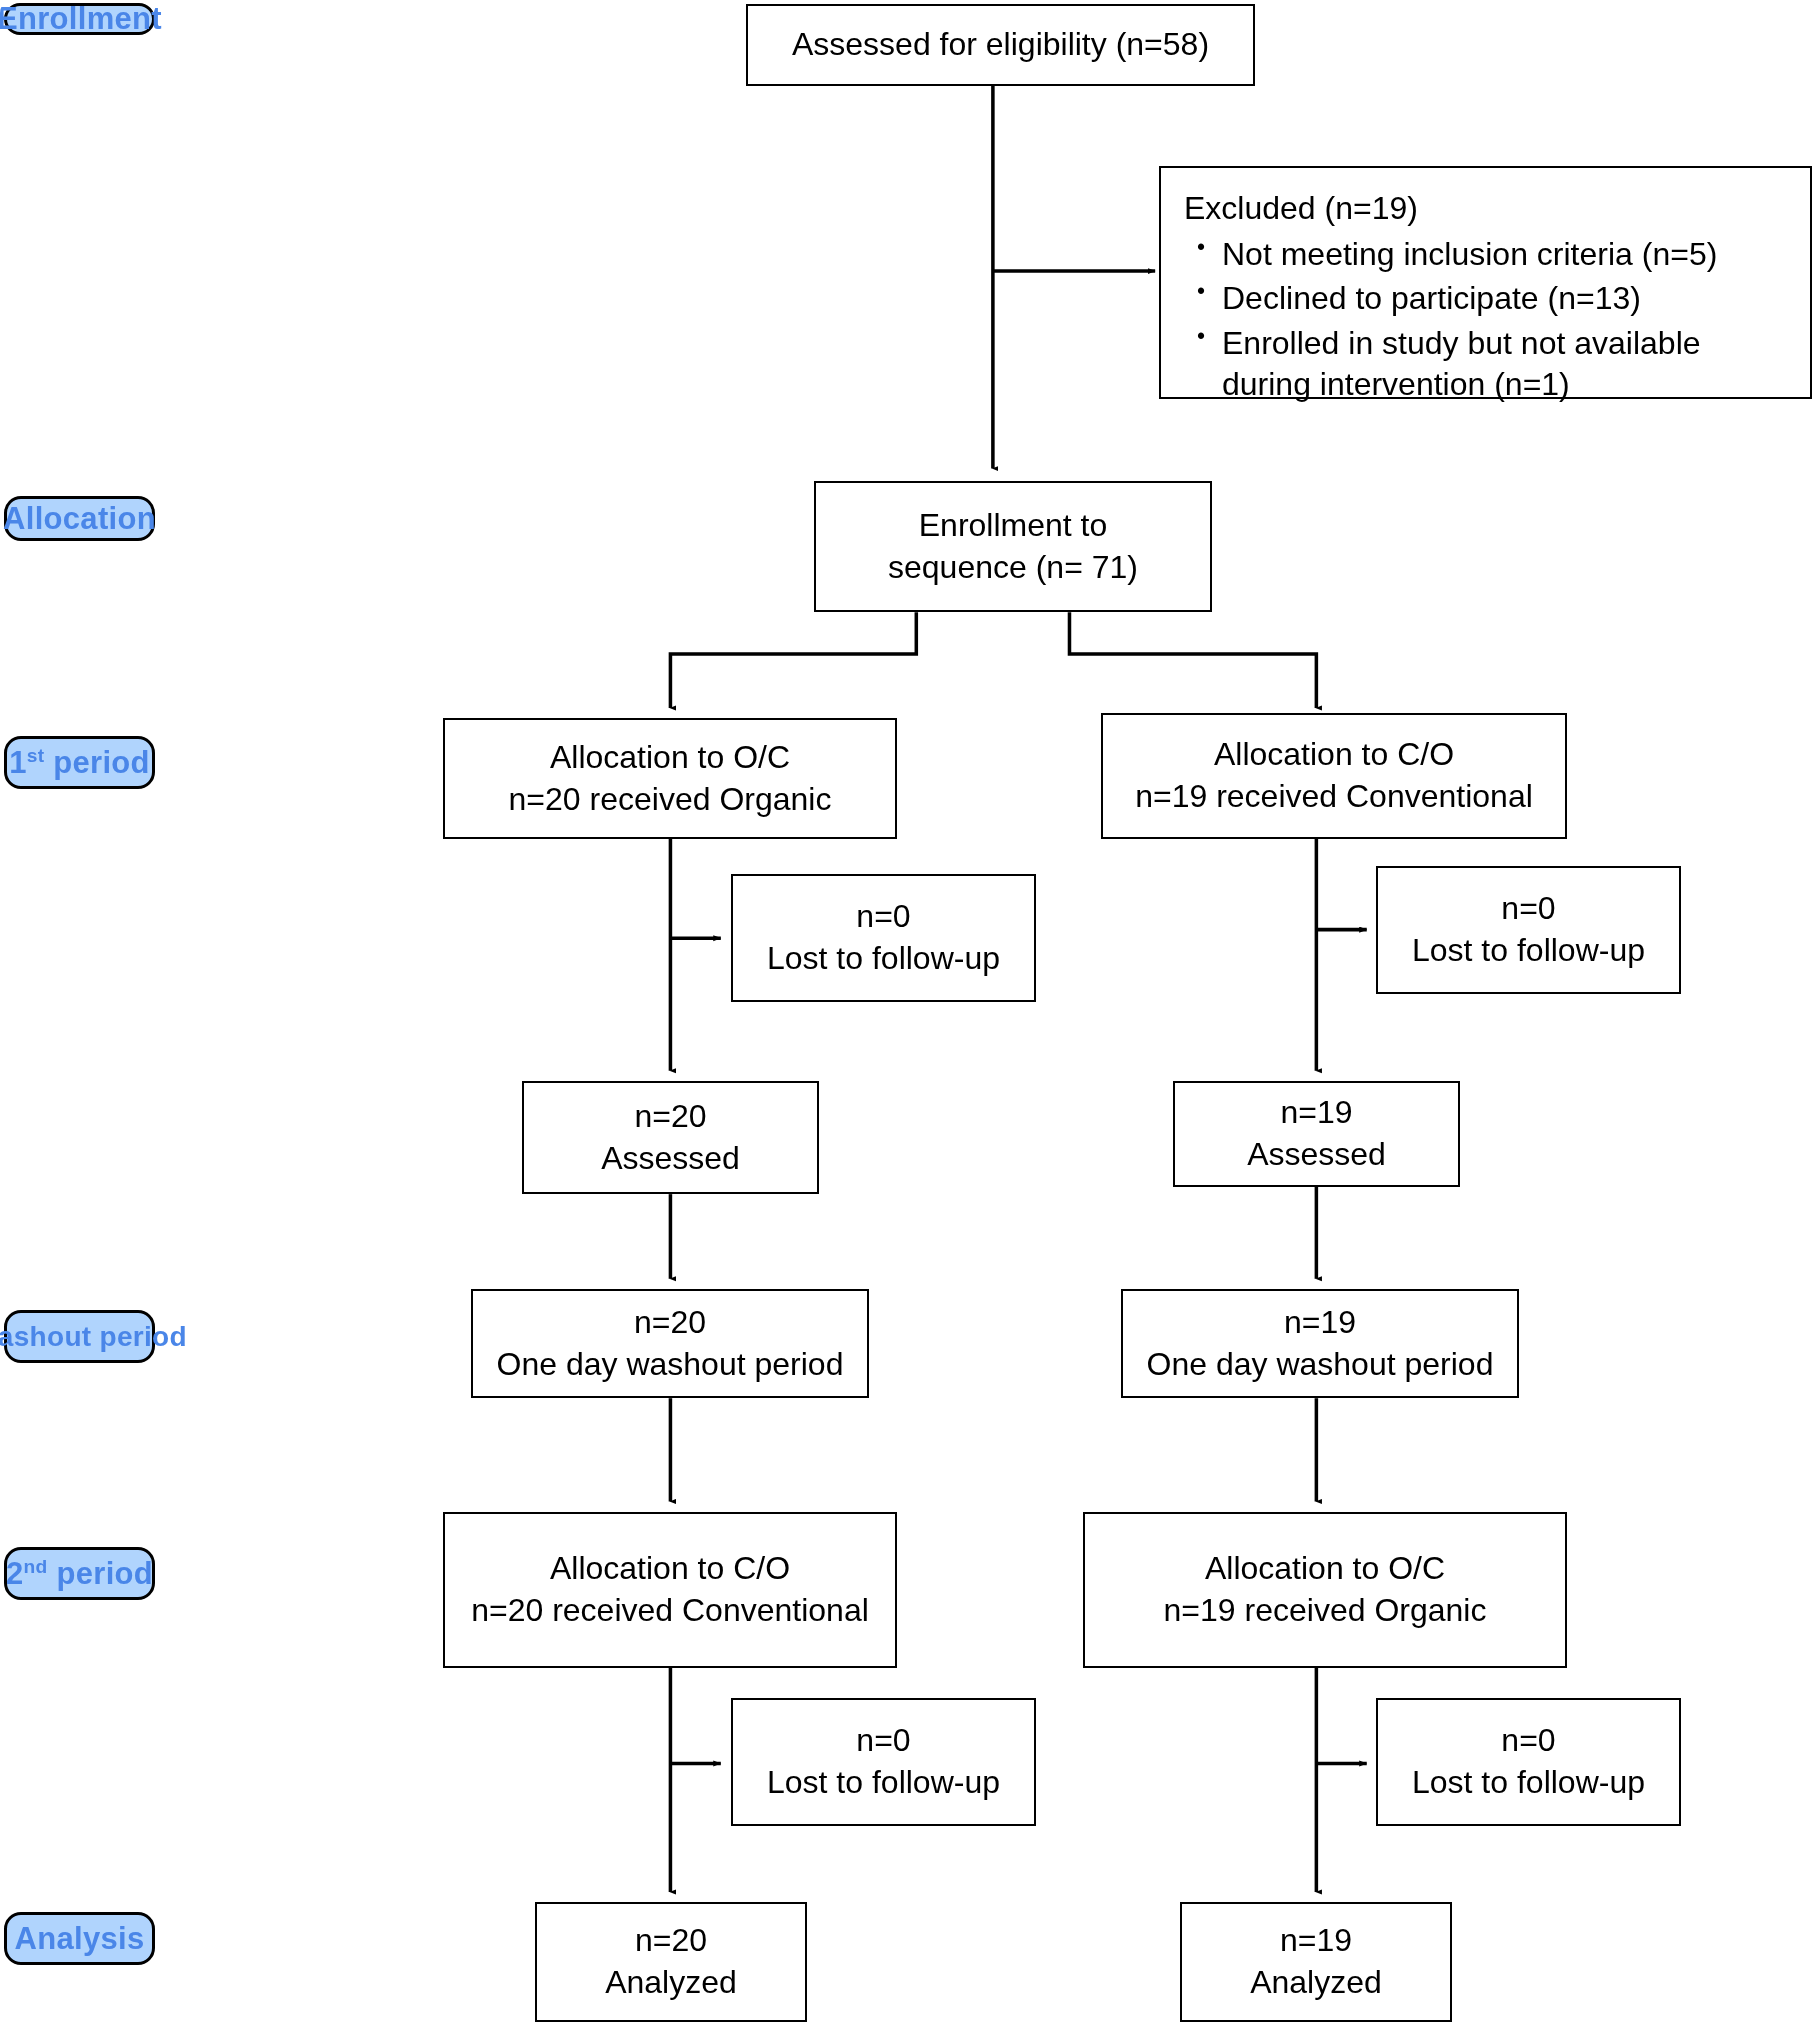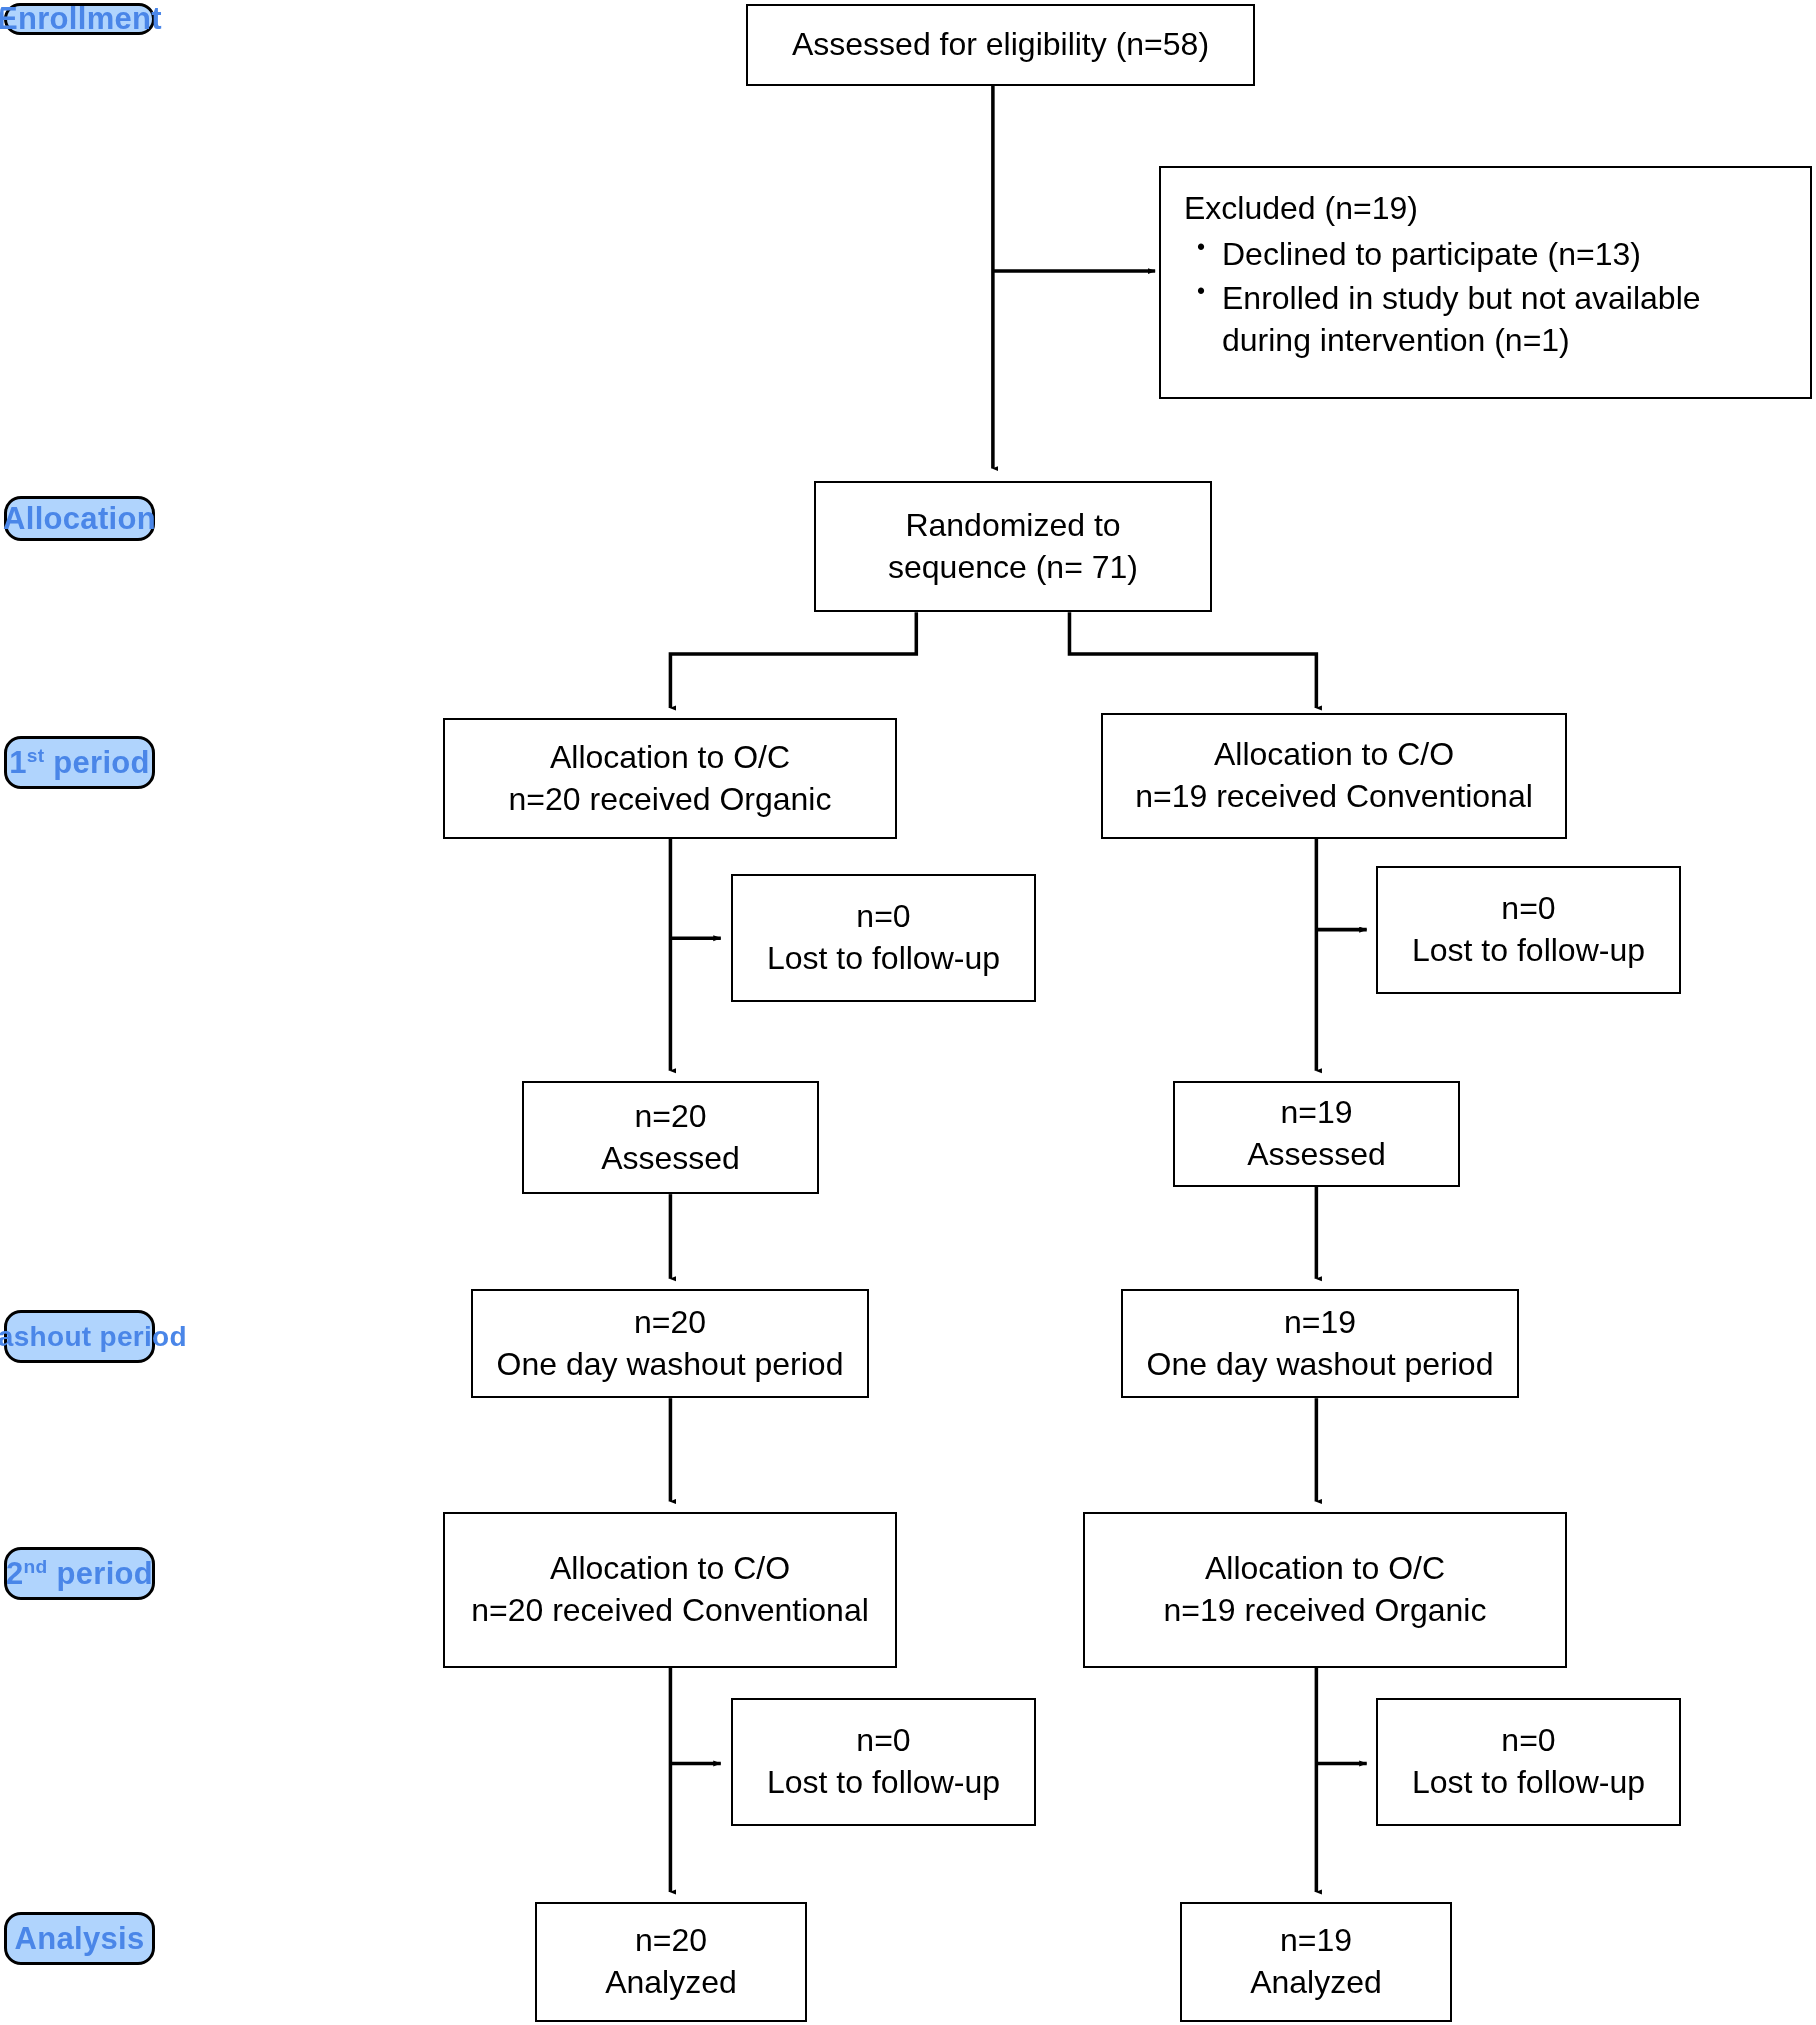--- a/index.html
+++ b/index.html
@@ -157,27 +157,28 @@
     <span>Analysis</span>
   </div>
 
   <div class="node" style="left:746px; top:4px; width:509px; height:82px;">
     <span class="ln">Assessed for eligibility (n=58)</span>
   </div>
 
   <div class="node left-align" style="left:1159px; top:166px; width:653px; height:233px;">
     <span class="excl-title">Excluded (n=19)</span>
     <ul class="excl-list">
+      <li>Not meeting inclusion criteria (n=5)</li>
       <li>Declined to participate (n=13)</li>
       <li>Enrolled in study but not available during intervention (n=1)</li>
     </ul>
   </div>
 
   <div class="node" style="left:814px; top:481px; width:398px; height:131px;">
-    <span class="ln">Randomized to</span>
+    <span class="ln">Enrollment to</span>
     <span class="ln">sequence (n= 71)</span>
   </div>
 
   <div class="node" style="left:443px; top:718px; width:454px; height:121px;">
     <span class="ln">Allocation to O/C</span>
     <span class="ln">n=20 received Organic</span>
   </div>
 
   <div class="node" style="left:731px; top:874px; width:305px; height:128px;">
     <span class="ln">n=0</span>

